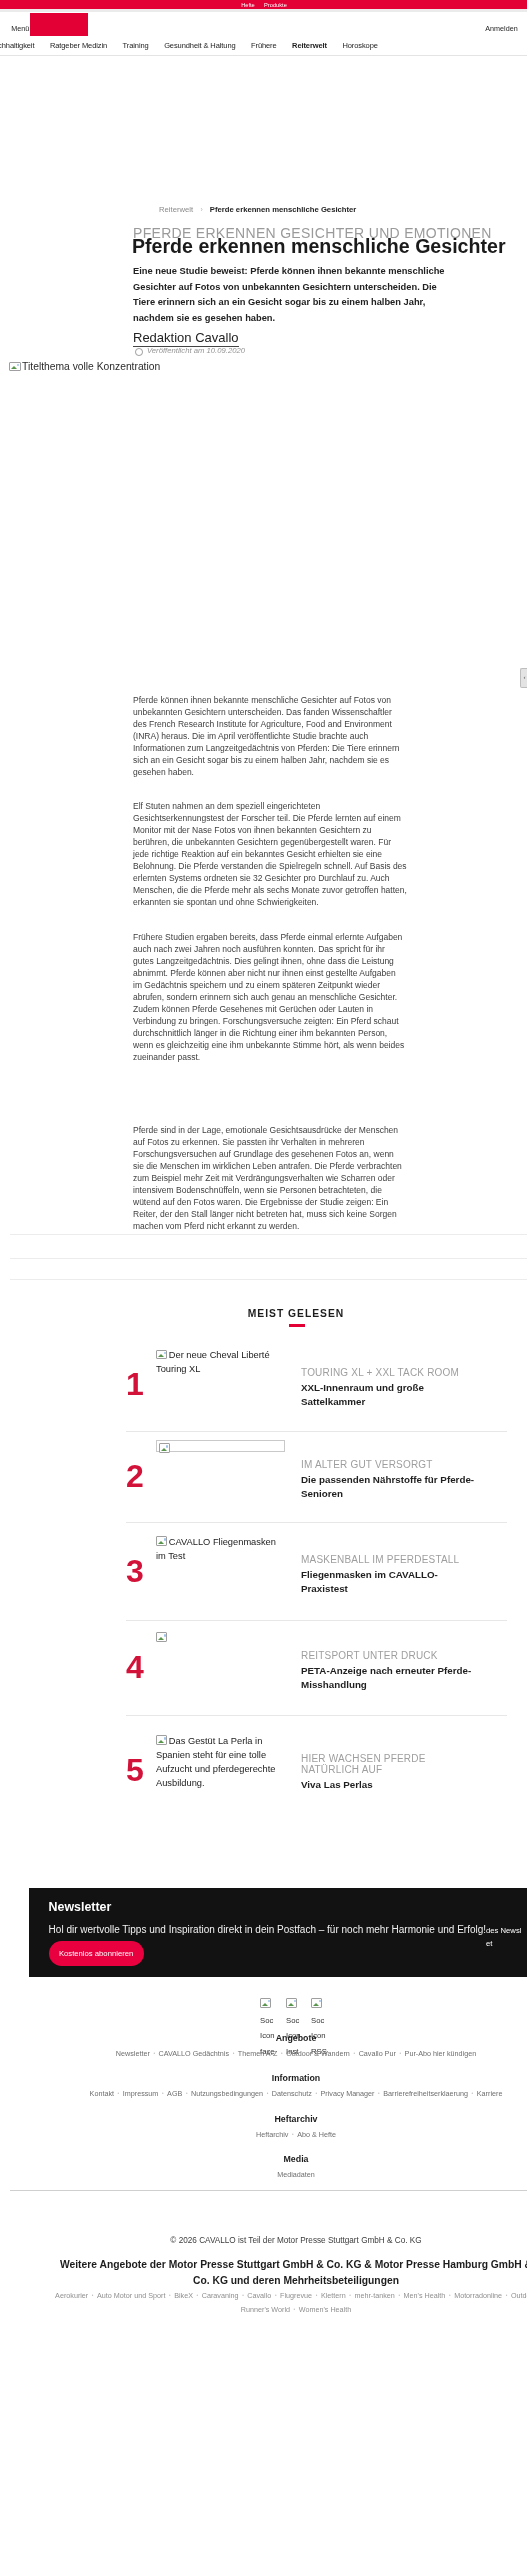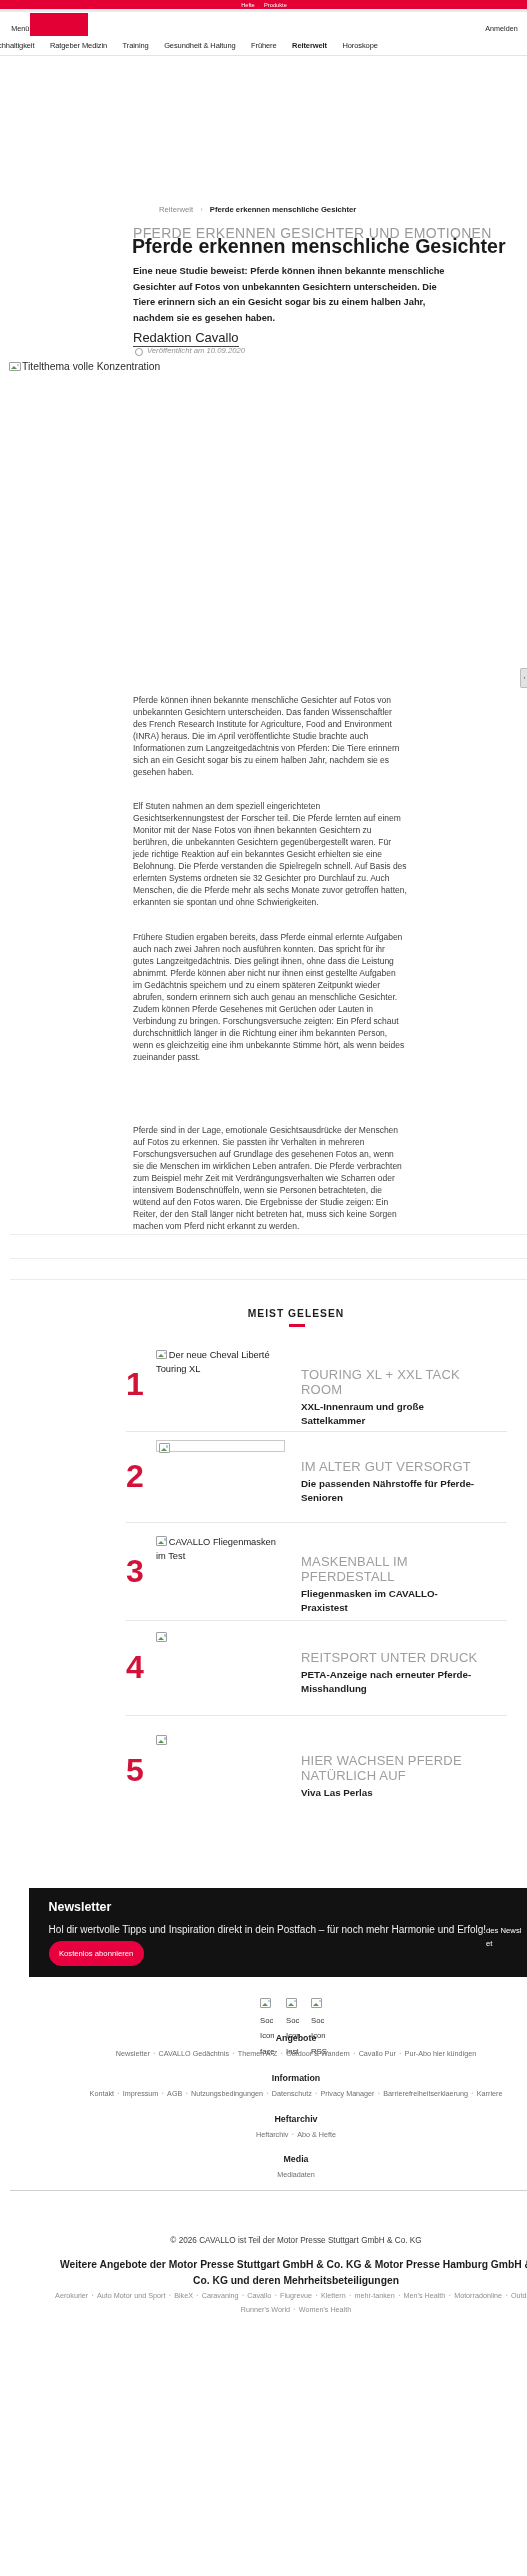--- a/index.html
+++ b/index.html
@@ -46,21 +46,21 @@
   .offset-center{left:32px;width:528px;text-align:center;}
   .mr-heading{top:1308px;font-size:10.3px;font-weight:bold;letter-spacing:1px;color:#1d1d1d;}
   .mr-redbar{left:289px;top:1324px;width:15.5px;height:3.1px;background:#e20035;}
   
   .mr-list{left:126px;top:1340px;width:392px;height:567px;}
   .mr-item{position:absolute;left:0;width:392px;}
   .mr-num{position:absolute;left:0;top:21.6px;font-size:32px;font-weight:bold;color:#d31239;line-height:1;}
   .mr-media{position:absolute;left:30px;top:2.1px;width:126px;font-size:9.3px;color:#222;line-height:14px;}
   .mr-empty-box{width:129px;height:12.4px;border:0.5px solid #c9c9c9;padding:1px 0 0 1.5px;box-sizing:border-box;}
   .mr-text{position:absolute;left:175px;top:20.6px;width:178px;}
-  .mr-kicker{font-size:13px;color:#9e9e9e;letter-spacing:0.2px;margin-bottom:3.1px;}
+  .mr-kicker{font-size:10px;color:#9e9e9e;letter-spacing:0.2px;margin-bottom:3.1px;}
   .mr-title{font-size:9.8px;font-weight:bold;color:#1f1f1f;line-height:14px;}
   .mr-div{position:absolute;left:0;width:381px;height:0.5px;background:#e7e7e7;}
   
   .newsletter{left:29px;top:1888px;width:498px;height:89px;background:#121212;}
   .nl-heading{position:absolute;left:19.6px;top:12.4px;color:#fff;font-size:12.4px;font-weight:bold;}
   .nl-text{position:absolute;left:19.6px;top:36px;color:#f1f1f1;font-size:10px;}
   .nl-btn{position:absolute;left:19.6px;top:53px;width:95px;height:25px;background:#e8003f;border:none;border-radius:13.4px;color:#fff;font-size:7.7px;font-family:"Liberation Sans",sans-serif;}
   .nl-imgalt{position:absolute;left:457px;top:36px;width:39px;overflow:hidden;color:#fff;font-size:7.7px;line-height:13.4px;word-break:break-all;}
   
   .soc-col{position:absolute;top:1997px;width:17.5px;overflow:hidden;font-size:7.7px;line-height:15.5px;color:#333;white-space:pre-line;}
@@ -160,21 +160,21 @@
     <div class="mr-item" style="top: 289px;">
       <span class="mr-num">4</span>
       <div class="mr-media"><span class="bimg"></span></div>
       <div class="mr-text">
         <div class="mr-kicker">REITSPORT UNTER DRUCK</div>
         <div class="mr-title">PETA-Anzeige nach erneuter Pferde-Misshandlung</div>
       </div>
     </div>
     <div class="mr-item" style="top: 392px;">
       <span class="mr-num">5</span>
-      <div class="mr-media"><span class="bimg"></span></div>
+      <div class="mr-media"><span class="bimg"></span><span>Das Gestüt La Perla in Spanien steht für eine tolle Aufzucht und pferdegerechte Ausbildung.</span></div>
       <div class="mr-text">
         <div class="mr-kicker">HIER WACHSEN PFERDE NATÜRLICH AUF</div>
         <div class="mr-title">Viva Las Perlas</div>
       </div>
     </div>
     <div class="mr-div" style="top: 91px;"></div>
     <div class="mr-div" style="top: 182px;"></div>
     <div class="mr-div" style="top: 280px;"></div>
     <div class="mr-div" style="top: 375px;"></div>
   </div>

